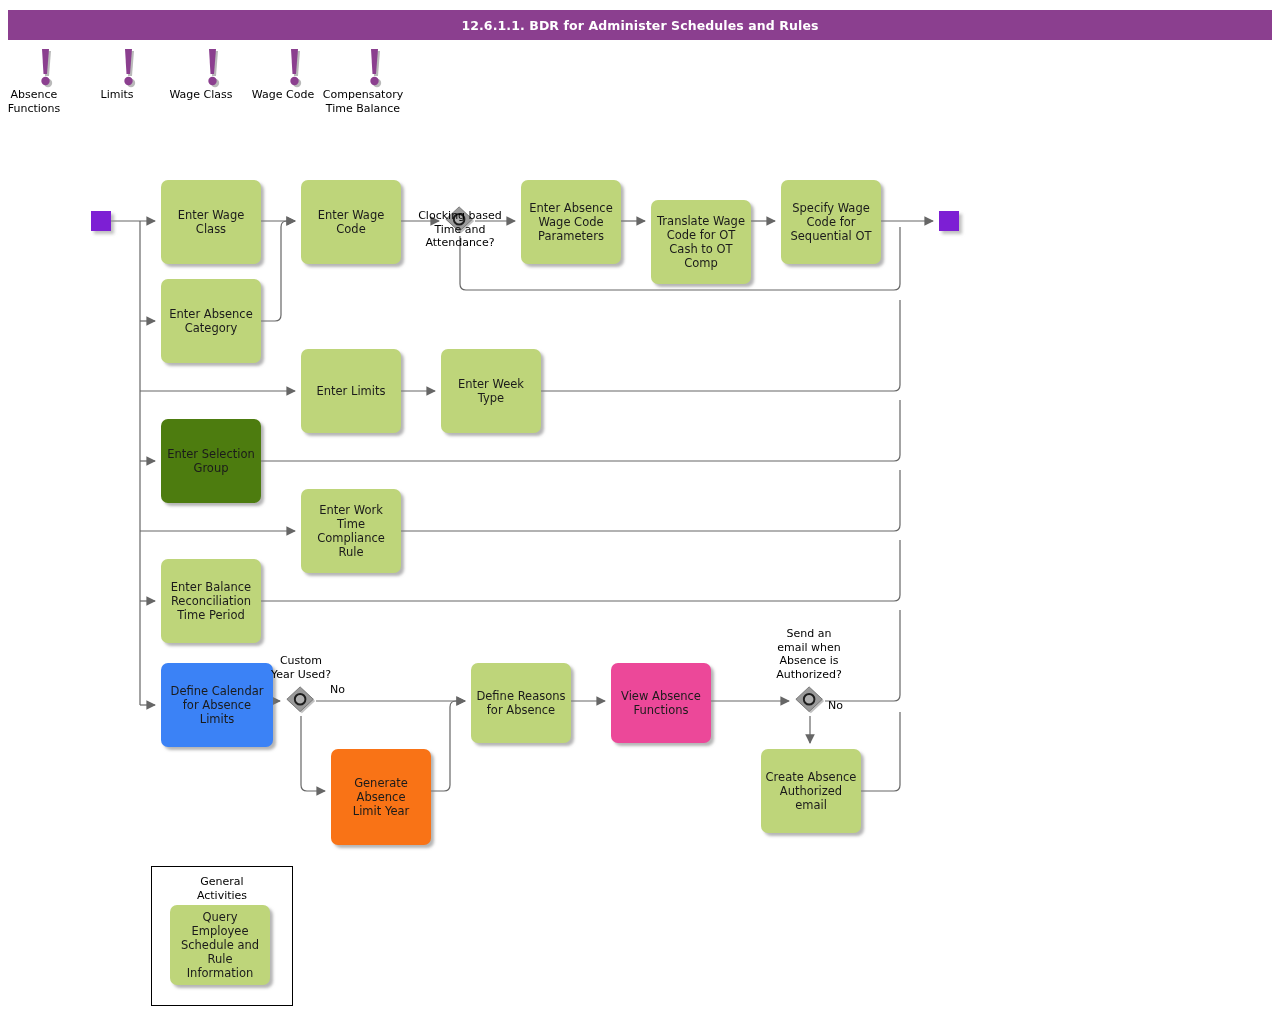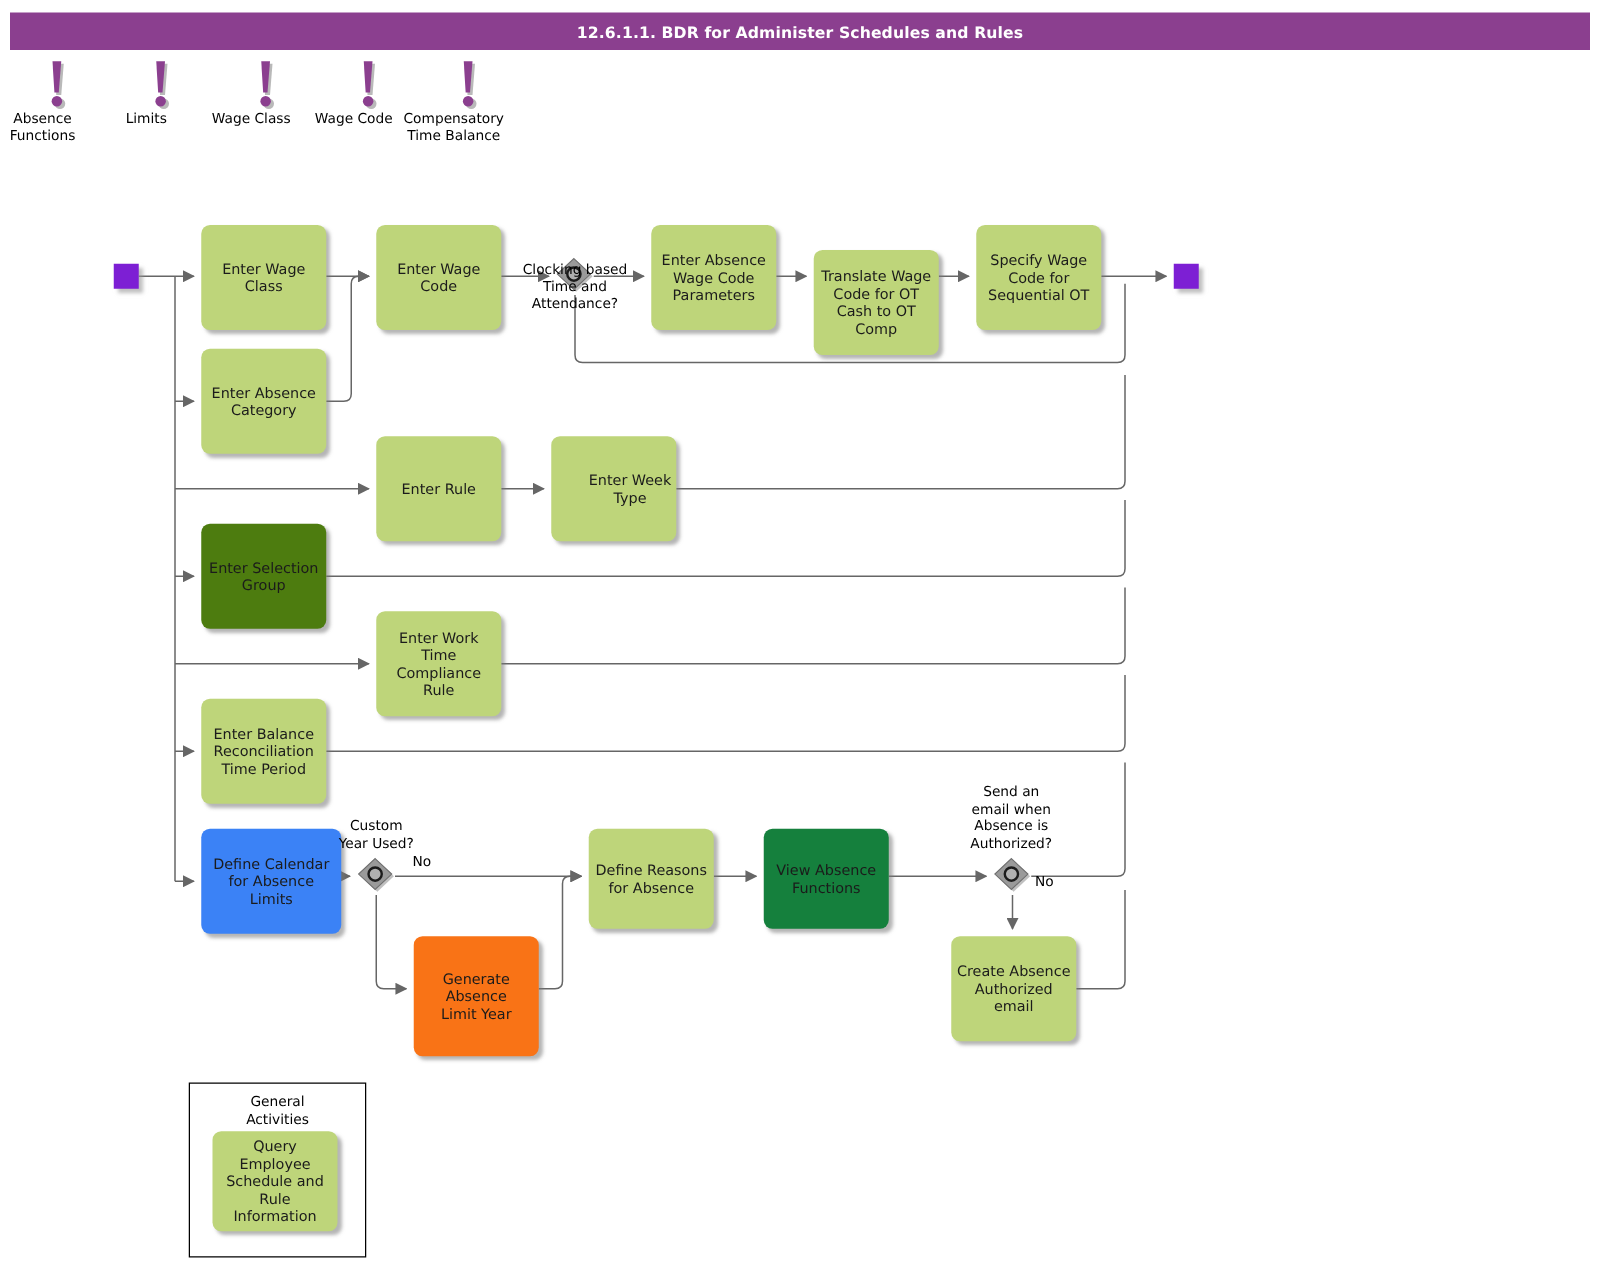--- a/index.html
+++ b/index.html
@@ -219,44 +219,44 @@
       <div class="task" style="left: 651px; top: 180px; width: 100px; height: 84px; background: rgb(190, 213, 122); margin-top: 20px;">
         <span>Translate Wage<br>Code for OT<br>Cash to OT<br>Comp</span>
       </div>
       <div class="task" style="left: 781px; top: 180px; width: 100px; height: 84px; background: rgb(190, 213, 122);">
         <span>Specify Wage<br>Code for<br>Sequential OT</span>
       </div>
       <div class="task" style="left: 161px; top: 279px; width: 100px; height: 84px; background: rgb(190, 213, 122);">
         <span>Enter Absence<br>Category</span>
       </div>
       <div class="task" style="left: 301px; top: 349px; width: 100px; height: 84px; background: rgb(190, 213, 122);">
-        <span>Enter Rule</span>
-      </div>
-      <div class="task" style="left: 441px; top: 349px; width: 100px; height: 84px; background: rgb(190, 213, 122); justify-content: flex-end;">
+        <span>Enter Limits</span>
+      </div>
+      <div class="task" style="left: 441px; top: 349px; width: 100px; height: 84px; background: rgb(190, 213, 122);">
         <span>Enter Week<br>Type</span>
       </div>
       <div class="task" style="left: 161px; top: 419px; width: 100px; height: 84px; background: #4d7c0f;">
         <span>Enter Selection<br>Group</span>
       </div>
       <div class="task" style="left: 301px; top: 489px; width: 100px; height: 84px; background: rgb(190, 213, 122);">
         <span>Enter Work Time<br>Compliance Rule</span>
       </div>
       <div class="task" style="left: 161px; top: 559px; width: 100px; height: 84px; background: rgb(190, 213, 122);">
         <span>Enter Balance<br>Reconciliation<br>Time Period</span>
       </div>
       <div class="task" style="left: 161px; top: 663px; width: 112px; height: 84px; background: #3b82f6;">
         <span>Define Calendar<br>for Absence<br>Limits</span>
       </div>
       <div class="task" style="left: 331px; top: 749px; width: 100px; height: 96px; background: #f97316;">
         <span>Generate<br>Absence<br>Limit Year</span>
       </div>
       <div class="task" style="left: 471px; top: 663px; width: 100px; height: 80px; background: rgb(190, 213, 122);">
         <span>Define Reasons<br>for Absence</span>
       </div>
-      <div class="task" style="left: 611px; top: 663px; width: 100px; height: 80px; background: #15803d;">
+      <div class="task" style="left: 611px; top: 663px; width: 100px; height: 80px; background: #ec4899;">
         <span>View Absence<br>Functions</span>
       </div>
       <div class="task" style="left: 761px; top: 749px; width: 100px; height: 84px; background: rgb(190, 213, 122);">
         <span>Create Absence<br>Authorized email</span>
       </div>
     </div>
 
   <div id="gateways">
       <svg class="gw" viewBox="0 0 34 34" style="left: 445px; top: 206px;">
         <path d="M18 3 L33 17 L18 31 L3 17 Z" fill="rgba(140,140,140,0.55)"></path>

